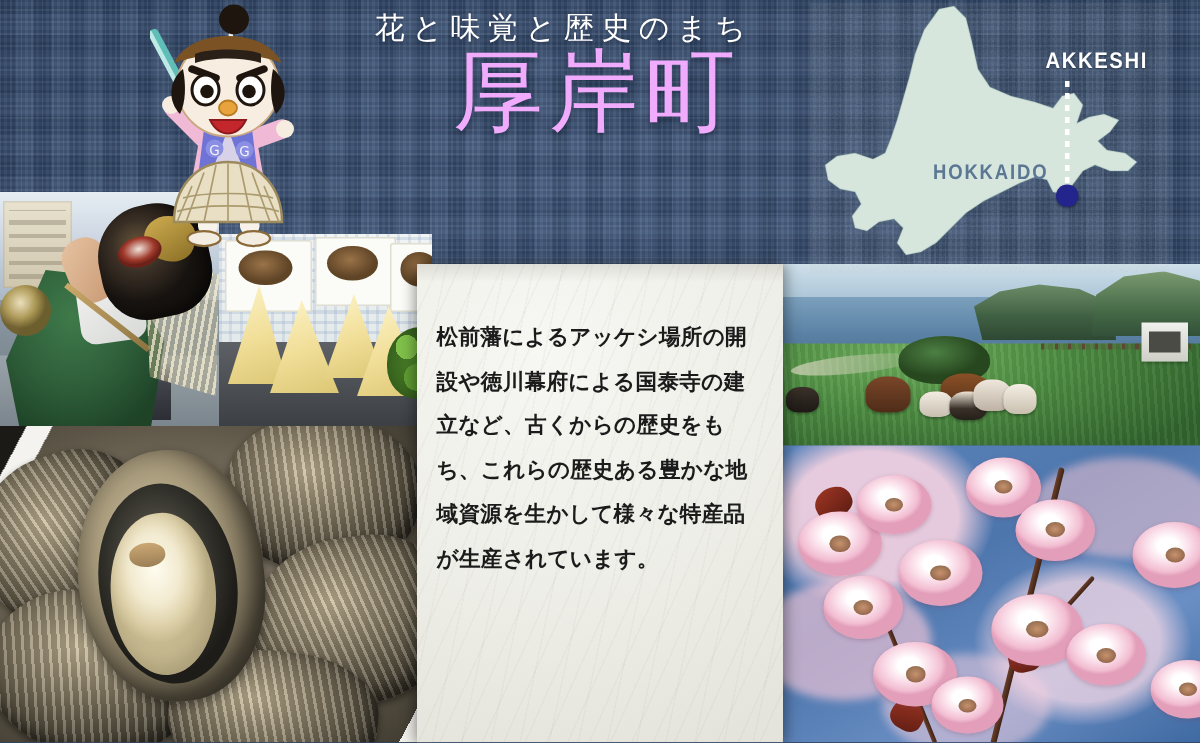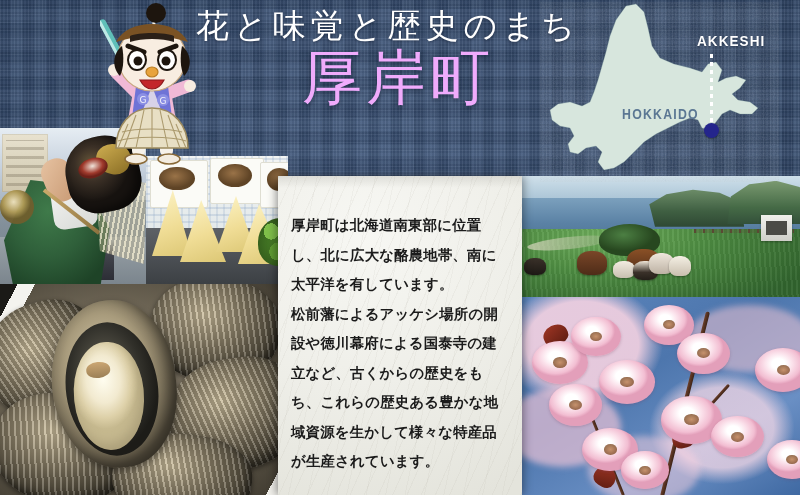--- a/index.html
+++ b/index.html
@@ -213,21 +213,21 @@
     background:#24258c;box-shadow:0 1px 2px rgba(0,0,0,.4);}
   #hokkaido-label{position:absolute;left:82px;top:104px;
     font-family:"Liberation Sans","DejaVu Sans",sans-serif;
     font-weight:700;font-size:14px;letter-spacing:1.4px;color:#5b7793;
     transform:scaleX(.88);transform-origin:left center;white-space:nowrap;}
 
   
   #title-block{position:absolute;left:196px;top:6px;width:360px;text-align:center;}
   #tagline{
     font-family:"DejaVu Serif","Liberation Serif",serif;
-    font-size:33px;color:#ffffff;letter-spacing:5px;
+    font-size:20px;color:#ffffff;letter-spacing:5px;
     text-shadow:0 1px 3px rgba(8,16,34,.5);line-height:1.2;white-space:nowrap;
   }
   #furigana{
     margin-top:7px;font-family:"DejaVu Serif","Liberation Serif",serif;
     font-size:17px;color:#ffffff;letter-spacing:6px;
     text-shadow:0 1px 2px rgba(8,16,34,.45);white-space:nowrap;
   }
   #town-name{
     margin-top:-2px;font-family:"DejaVu Serif","Liberation Serif",serif;
     font-size:60px;font-weight:400;color:#f0abfc;letter-spacing:4px;line-height:1.12;
@@ -458,18 +458,17 @@
       <circle cx="66" cy="59" r="4.5" fill="#1d150e"></circle>
 
       <ellipse cx="52" cy="70" rx="6" ry="5" fill="#e8a33c" stroke="#b87c22" stroke-width="1.2"></ellipse>
 
       <path d="M40,78 C46,90 58,90 64,78 Z" fill="#c3272b" stroke="#8c1a1d" stroke-width="1.2"></path>
     </svg>
   </div>
 
   <div id="text-panel">
     <div id="body-text">
-      <p>厚岸町は北海道南東部に位置し、北に広大な酪農地帯、南に太平洋を有しています。</p>
       <p>松前藩によるアッケシ場所の開設や徳川幕府による国泰寺の建立など、古くからの歴史をもち、これらの歴史ある豊かな地域資源を生かして様々な特産品が生産されています。</p>
     </div>
   </div>
 
 </div>
 
 </body></html>

